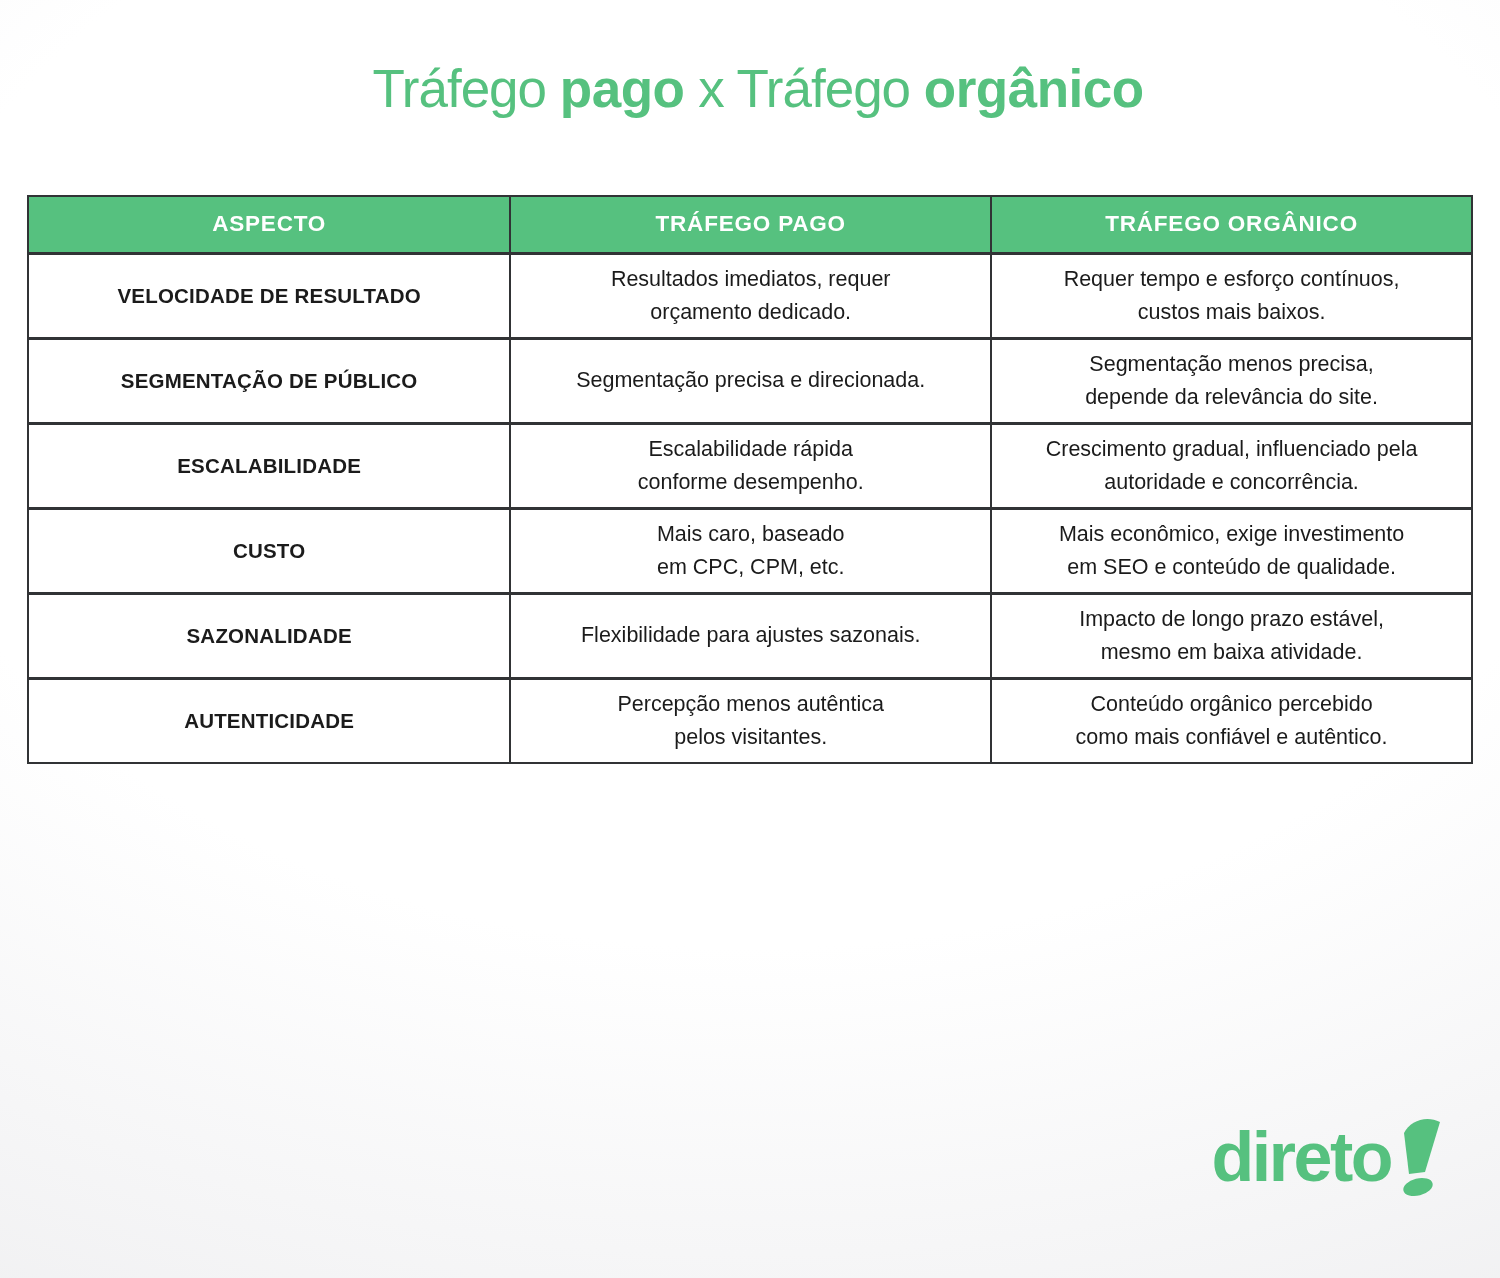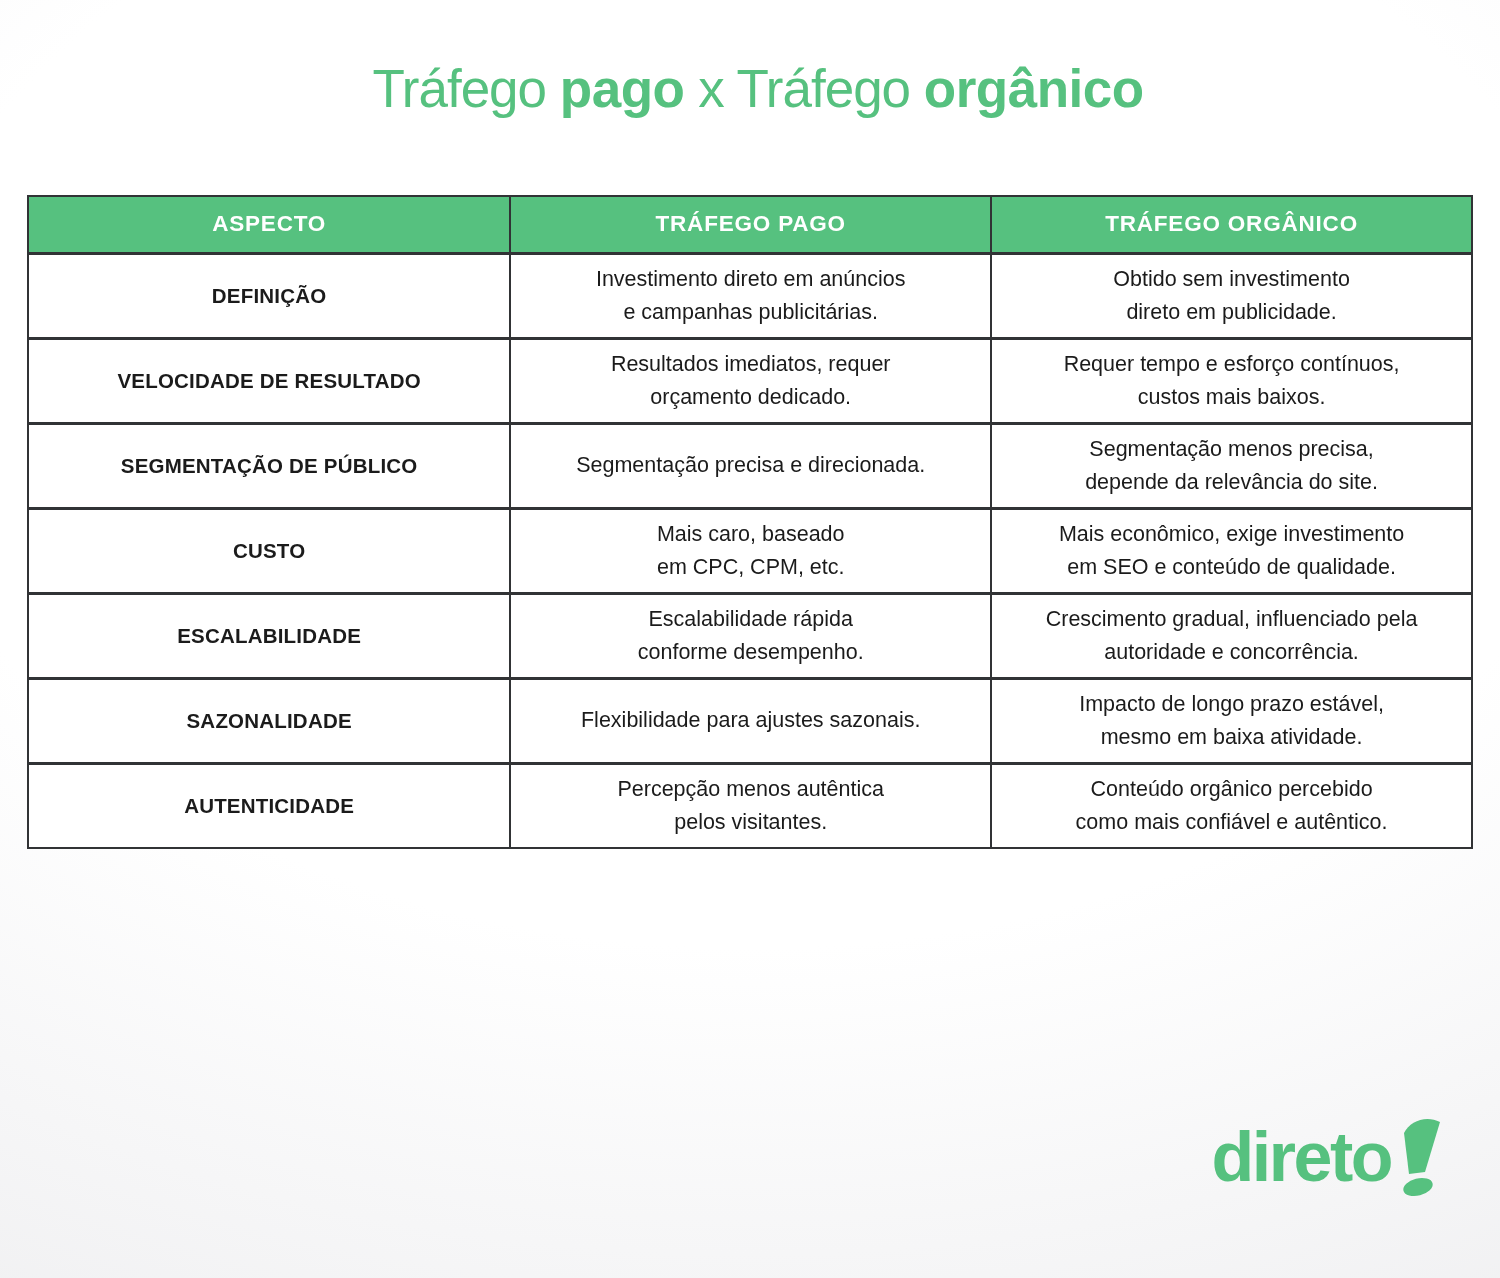--- a/index.html
+++ b/index.html
@@ -61,52 +61,45 @@
 <table class="cmp">
   <thead>
     <tr>
       <th>ASPECTO</th>
       <th>TRÁFEGO PAGO</th>
       <th>TRÁFEGO ORGÂNICO</th>
     </tr>
   </thead>
   <tbody id="rows">
       <tr>
-        <td class="aspect">DEFINIÇÃO</td>
-        <td>Investimento direto em anúncios
-e campanhas publicitárias.</td>
-        <td>Obtido sem investimento
-direto em publicidade.</td>
-      </tr>
-      <tr>
         <td class="aspect">VELOCIDADE DE RESULTADO</td>
         <td>Resultados imediatos, requer
 orçamento dedicado.</td>
         <td>Requer tempo e esforço contínuos,
 custos mais baixos.</td>
       </tr>
       <tr>
         <td class="aspect">SEGMENTAÇÃO DE PÚBLICO</td>
         <td>Segmentação precisa e direcionada.</td>
         <td>Segmentação menos precisa,
 depende da relevância do site.</td>
       </tr>
       <tr>
+        <td class="aspect">ESCALABILIDADE</td>
+        <td>Escalabilidade rápida
+conforme desempenho.</td>
+        <td>Crescimento gradual, influenciado pela
+autoridade e concorrência.</td>
+      </tr>
+      <tr>
         <td class="aspect">CUSTO</td>
         <td>Mais caro, baseado
 em CPC, CPM, etc.</td>
         <td>Mais econômico, exige investimento
 em SEO e conteúdo de qualidade.</td>
-      </tr>
-      <tr>
-        <td class="aspect">ESCALABILIDADE</td>
-        <td>Escalabilidade rápida
-conforme desempenho.</td>
-        <td>Crescimento gradual, influenciado pela
-autoridade e concorrência.</td>
       </tr>
       <tr>
         <td class="aspect">SAZONALIDADE</td>
         <td>Flexibilidade para ajustes sazonais.</td>
         <td>Impacto de longo prazo estável,
 mesmo em baixa atividade.</td>
       </tr>
       <tr>
         <td class="aspect">AUTENTICIDADE</td>
         <td>Percepção menos autêntica

